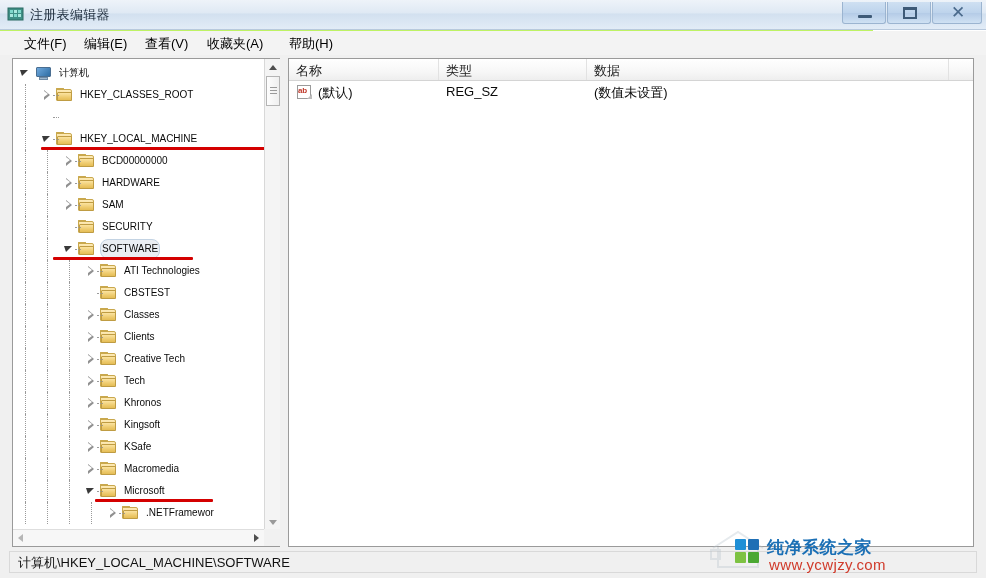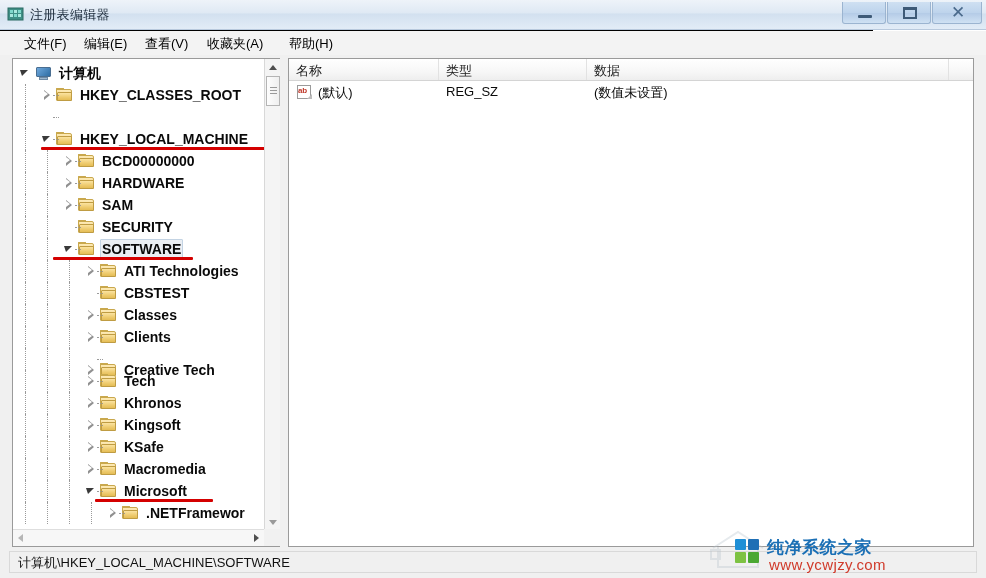--- a/index.html
+++ b/index.html
@@ -14,21 +14,21 @@
     overflow: hidden;
     position: relative;
   }
 
   
   .window {
     position: absolute;
     left: 0; top: 0;
     width: 873px;
     height: 578px;
-    background: #000000;
+    background: #bef264;
     box-sizing: border-box;
   }
 
   
   .titlebar {
     position: absolute;
     left: 0; top: 0;
     width: 986px;
     height: 30px;
     background: linear-gradient(to bottom, #eef3f9 0%, #dfe9f4 45%, #d2e0ef 48%, #e2ecf7 100%);
@@ -238,31 +238,30 @@
   }
   .pcicon .stand {
     position: absolute;
     left: 5px; top: 11px;
     width: 9px; height: 3px;
     background: #9fb7cd;
     border: 1px solid #6e8ba6;
     box-sizing: border-box;
   }
   .tlabel {
-    font-size: 14px;
+    font-size: 10px;
     color: #0a0a0a;
     line-height: 18px;
     padding: 1px 2px;
-    font-weight: bold;
   }
   .tnode.selected .tlabel {
     background: #eaeef3;
     border: 1px solid #c3d3e3;
     padding: 0px 1px;
-    border-radius: 1px;
+    border-radius: 8px;
   }
   .redline {
     position: absolute;
     height: 3px;
     background: #d40000;
     border-radius: 1px;
   }
 
   
   .vscroll {
@@ -705,21 +704,21 @@
               <div class="tab"></div>
               <div class="back"></div>
               <div class="front"></div>
             </div>
             <div class="tlabel">Clients</div>
           </div>
           <div class="dots" style="left: 12px; top: 267px; height: 22px;"></div>
           <div class="dots" style="left: 34px; top: 267px; height: 22px;"></div>
           <div class="dots" style="left: 56px; top: 267px; height: 22px;"></div>
           <div class="hdots" style="left: 84px; top: 278px; width: 6px;"></div>
-          <div class="tnode" style="left: 72px; top: 300px;">
+          <div class="tnode" style="left: 72px; top: 289px;">
             <div class="expander">
               <div class="exp-tri-hollow"></div>
               <div class="exp-tri-hollow-in"></div>
             </div>
             <div class="folder">
               <div class="tab"></div>
               <div class="back"></div>
               <div class="front"></div>
             </div>
             <div class="tlabel">Creative Tech</div>

